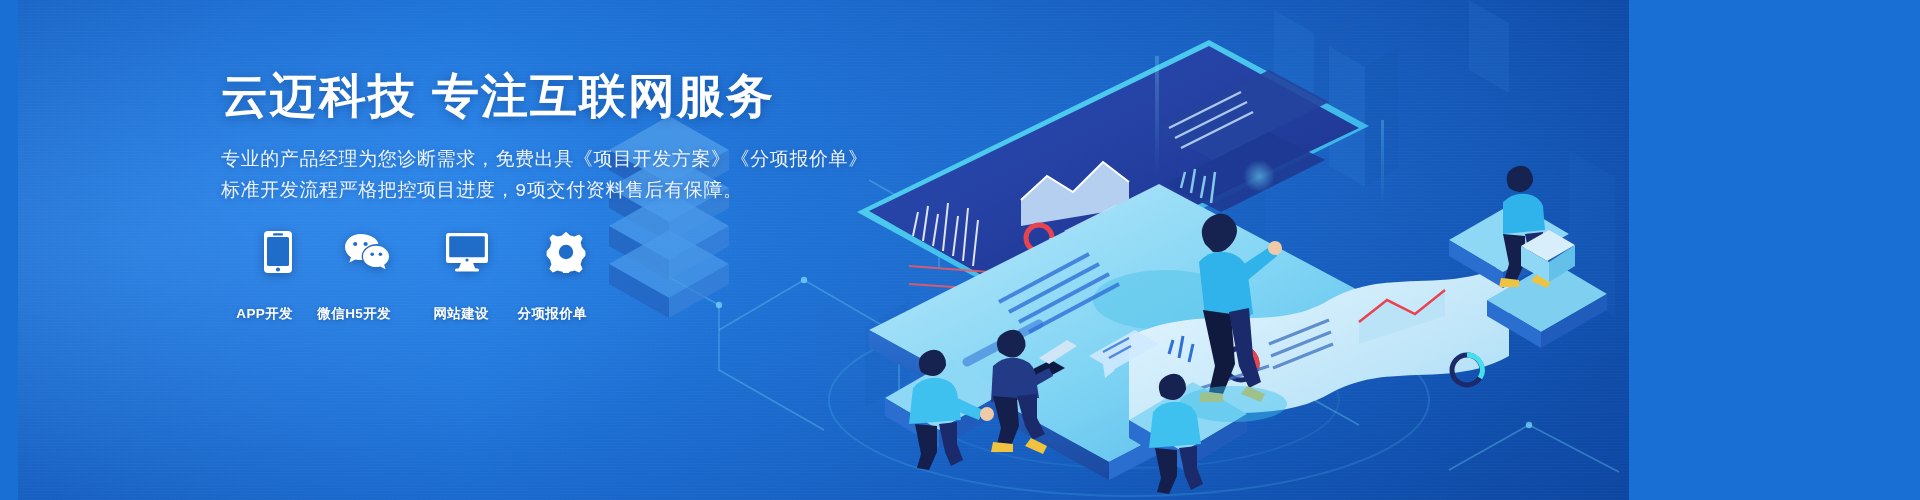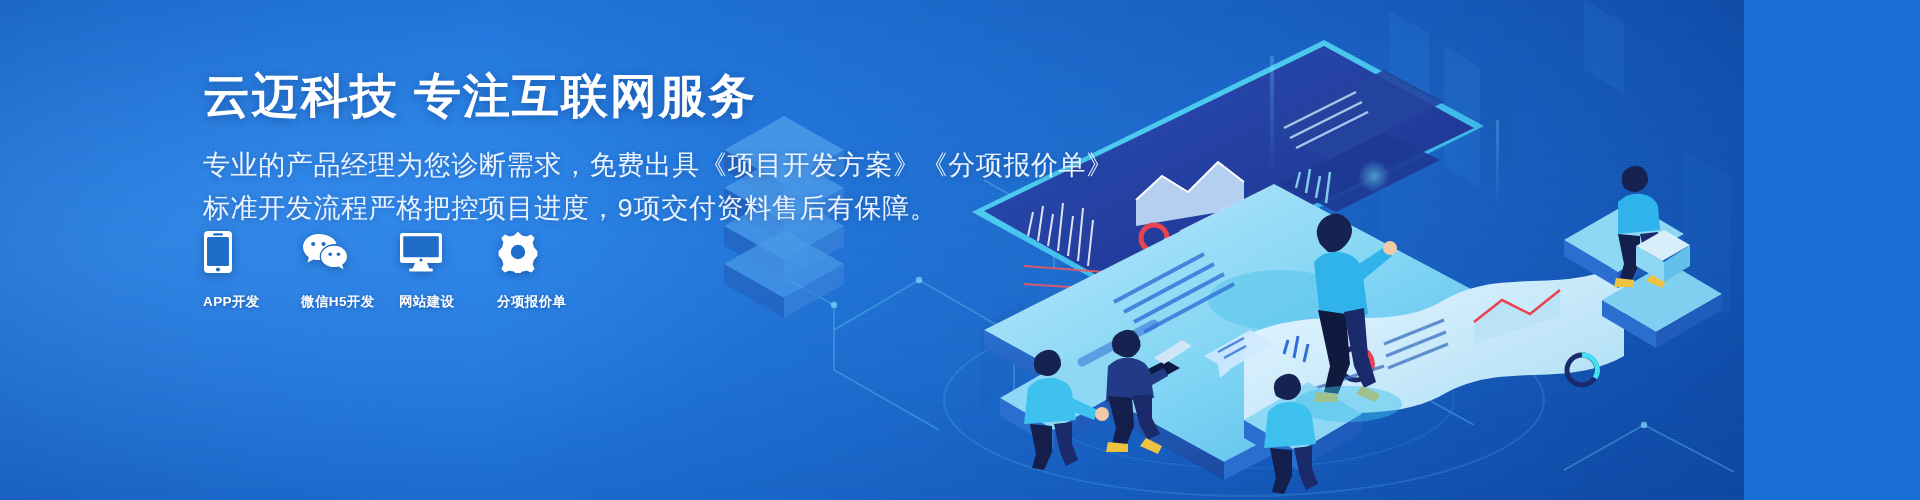--- a/index.html
+++ b/index.html
@@ -6,24 +6,25 @@
   html,body { width:1920px; height:500px; overflow:hidden; }
   body {
     font-family:"Liberation Sans", sans-serif;
     background:#1a6fd4;
     position:relative;
   }
 
   
   .banner{
     position:absolute; inset:0;
-    width:1744px; height:500px;
+    width:1611px; height:500px;
     overflow:hidden;
     background:
       radial-gradient(120% 140% at 18% 40%, #2a86ea 0%, #1f74d8 30%, #1660c4 58%, #0f4fae 80%, #0d4aa6 100%);
+    margin-left: 18px;
   }
   .bg-sheen{
     position:absolute; inset:0;
     background:
       radial-gradient(60% 90% at 8% 50%, rgba(80,165,255,.30) 0%, rgba(80,165,255,0) 62%),
       radial-gradient(55% 80% at 72% 35%, rgba(40,120,220,.28) 0%, rgba(40,120,220,0) 70%),
       linear-gradient(90deg, rgba(10,60,150,.25) 0%, rgba(10,60,150,0) 28%, rgba(6,42,120,.22) 100%);
     pointer-events:none;
   }
   .bg-scan{
@@ -41,34 +42,34 @@
     font-size:47px;
     font-weight:bold;
     letter-spacing:2px;
     line-height:1.1;
     text-shadow:0 2px 10px rgba(0,30,90,.35);
     white-space:nowrap;
   }
   .sub{
     margin-top:22px;
     color:#eaf3ff;
-    font-size:27px;
+    font-size:19px;
     line-height:1.62;
     letter-spacing:.6px;
     white-space:nowrap;
     text-shadow:0 1px 6px rgba(0,30,90,.28);
   }
   .sub div + div{ margin-top:2px;font-family:Liberation Mono, monospace; }
 
   
   .services{
     position:absolute; left:203px; top:229px;
     display:flex; align-items:flex-start; gap:26px; z-index:6;
   }
-  .svc{ width:72px; display:flex; flex-direction:column; align-items:flex-start; }
+  .svc{ width:72px; display:flex; flex-direction:column; align-items:flex-end;gap:12px; }
   .svc-ico{
     height:46px; display:flex; align-items:center; justify-content:center;
     color:#ffffff;
   }
   .svc-ico svg{ display:block; filter:drop-shadow(0 2px 5px rgba(0,25,80,.35)); }
   .svc-label{
     margin-top:18px;
     color:#ffffff; font-size:13.5px; font-weight:bold;
     letter-spacing:.4px; white-space:nowrap;
     text-shadow:0 1px 4px rgba(0,25,80,.35);

